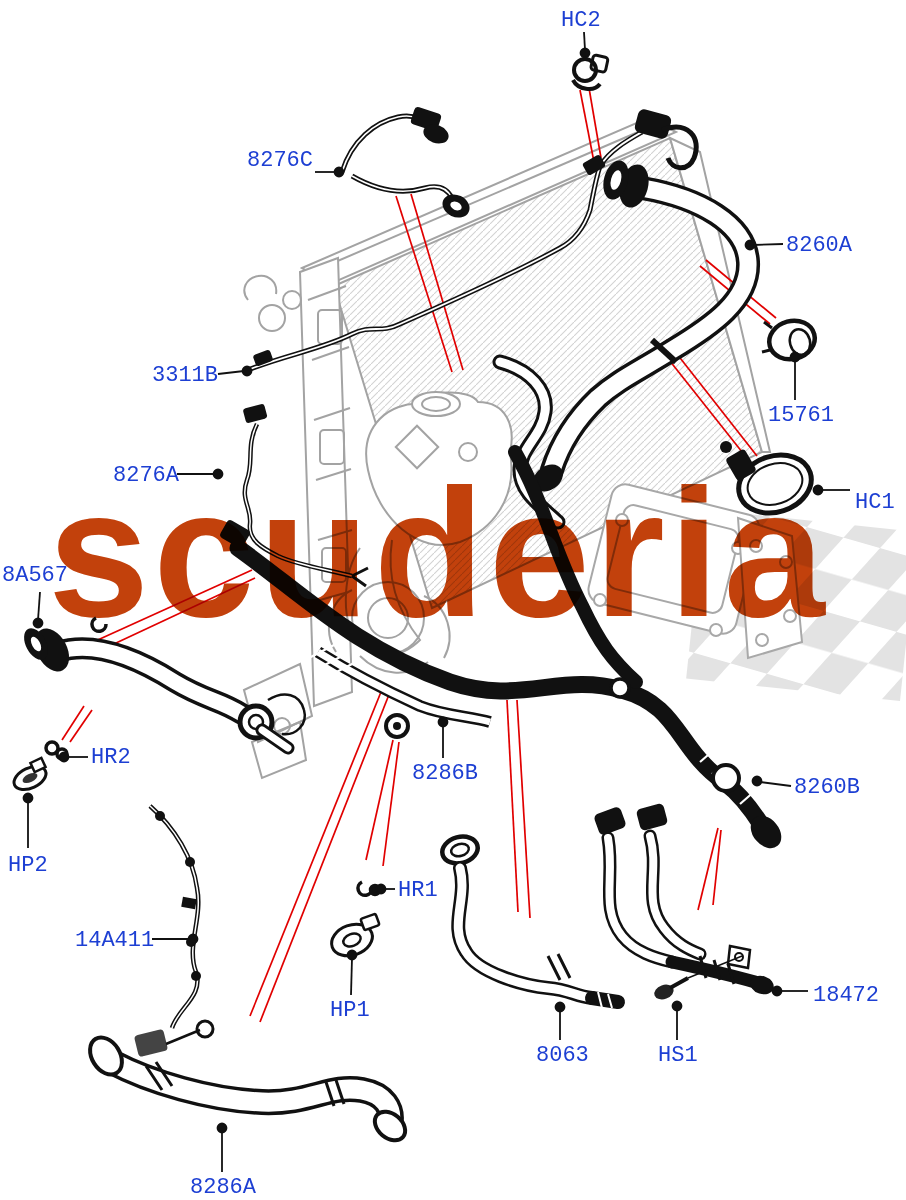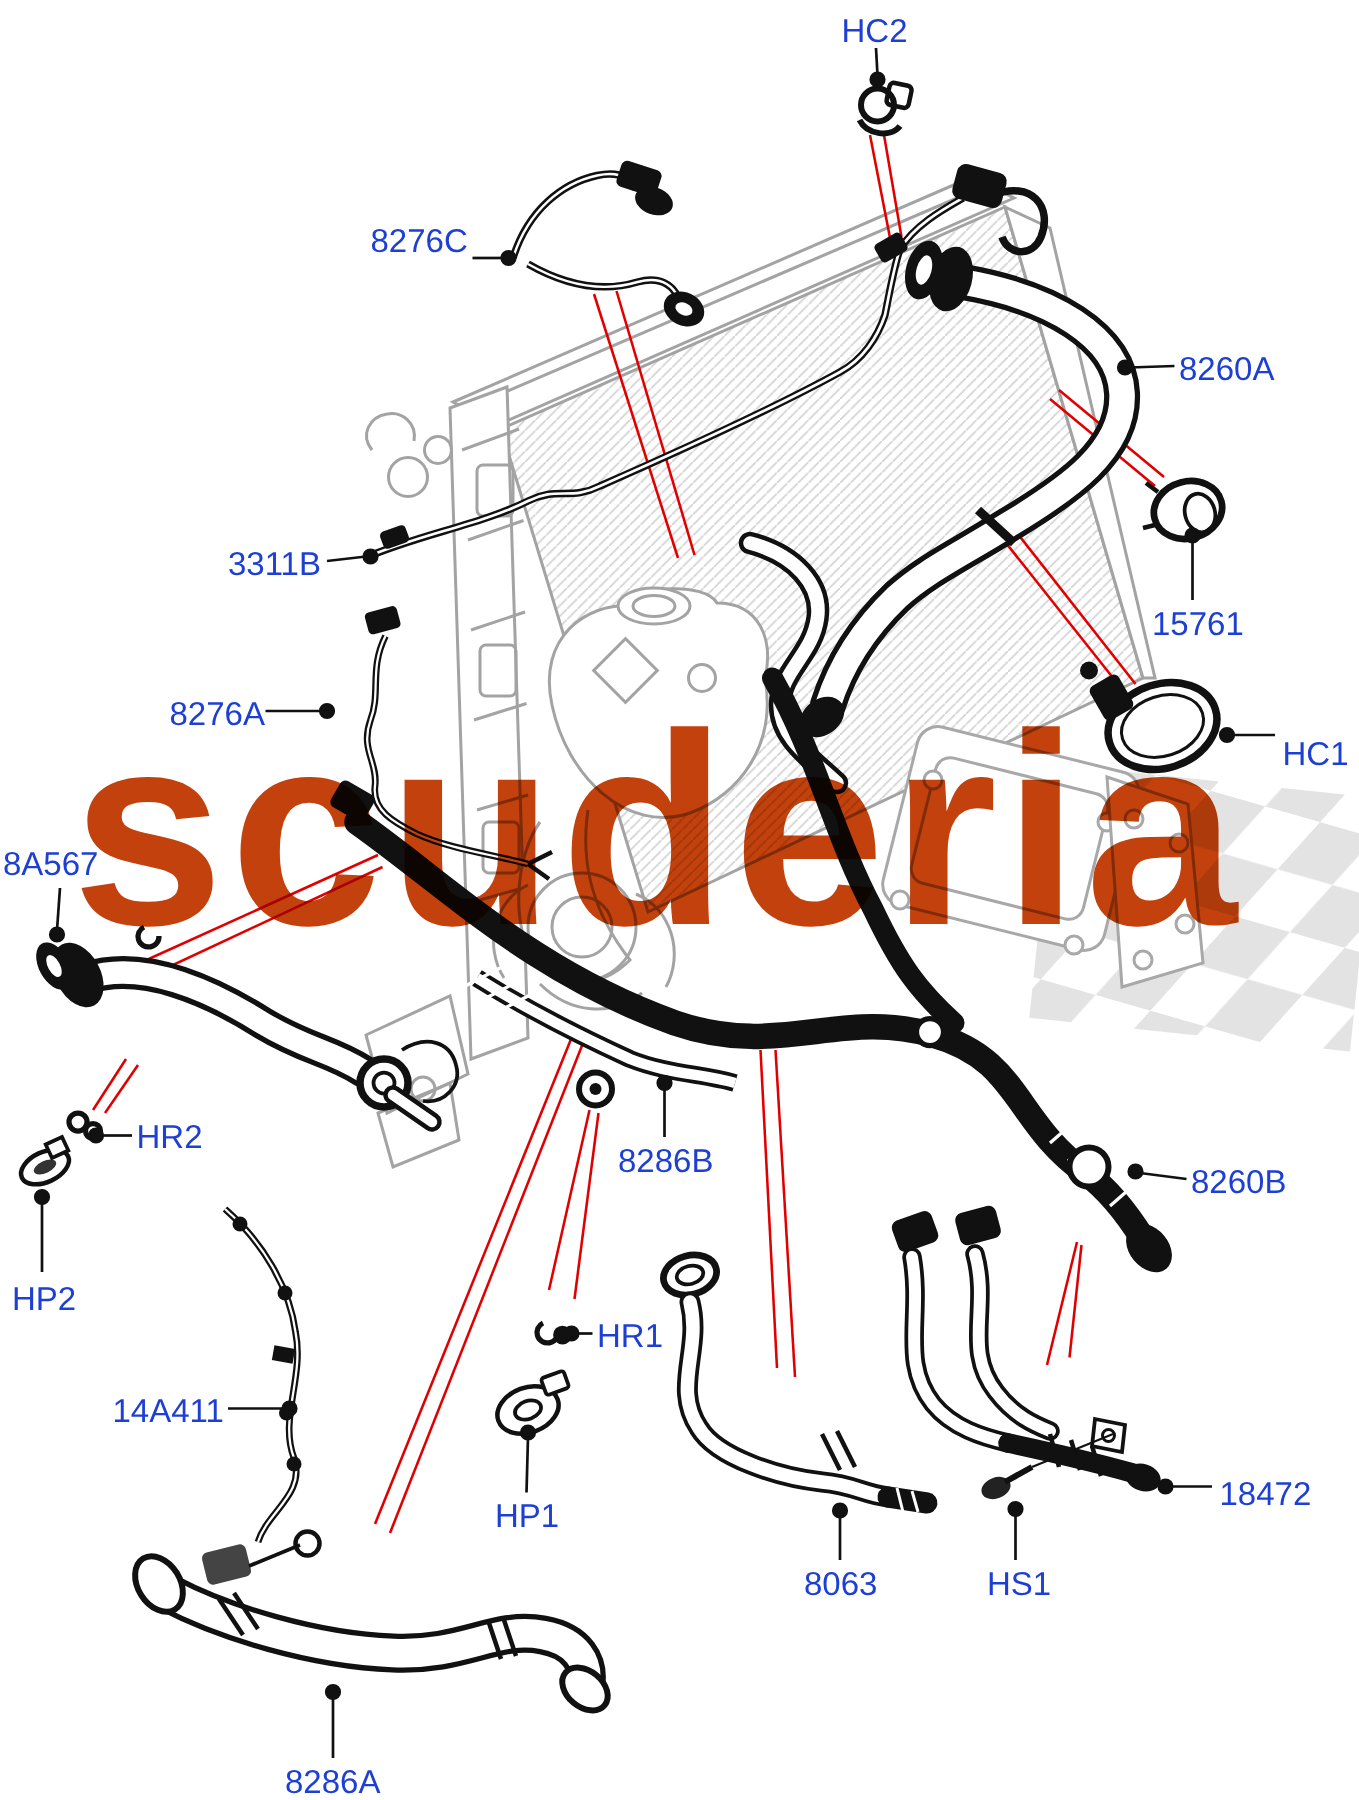--- a/index.html
+++ b/index.html
@@ -3,21 +3,21 @@
 <meta charset="utf-8">
 <style>
   html,body{margin:0;padding:0;background:#fff;}
   #stage{position:relative;width:906px;height:1200px;background:#fff;overflow:hidden;
          font-family:"Liberation Sans",sans-serif;}
   #stage svg{position:absolute;left:0;top:0;z-index:1;}
   .wm{position:absolute;z-index:2;pointer-events:none;mix-blend-mode:multiply;white-space:nowrap;}
   #wm1{left:48px;top:448px;font-size:182px;font-weight:bold;letter-spacing:4px;color:#c2410c;}
   #wm2{left:62px;top:628px;font-size:58px;font-weight:bold;letter-spacing:30px;color:#ececec;}
   #labels-layer{position:absolute;left:0;top:0;width:906px;height:1200px;z-index:3;pointer-events:none;}
-  .part-label{position:absolute;font-size:22px;color:#1d3fd3;white-space:nowrap;}
+  .part-label{position:absolute;font-size:22px;color:#1d3fd3;white-space:nowrap;font-family:Liberation Mono, monospace;}
 </style>
 </head>
 <body>
 
 <div id="stage">
 
   <div id="wm1" class="wm">scuderia</div>
 
   <svg width="906" height="1200" viewBox="0 0 906 1200">
     <defs>

